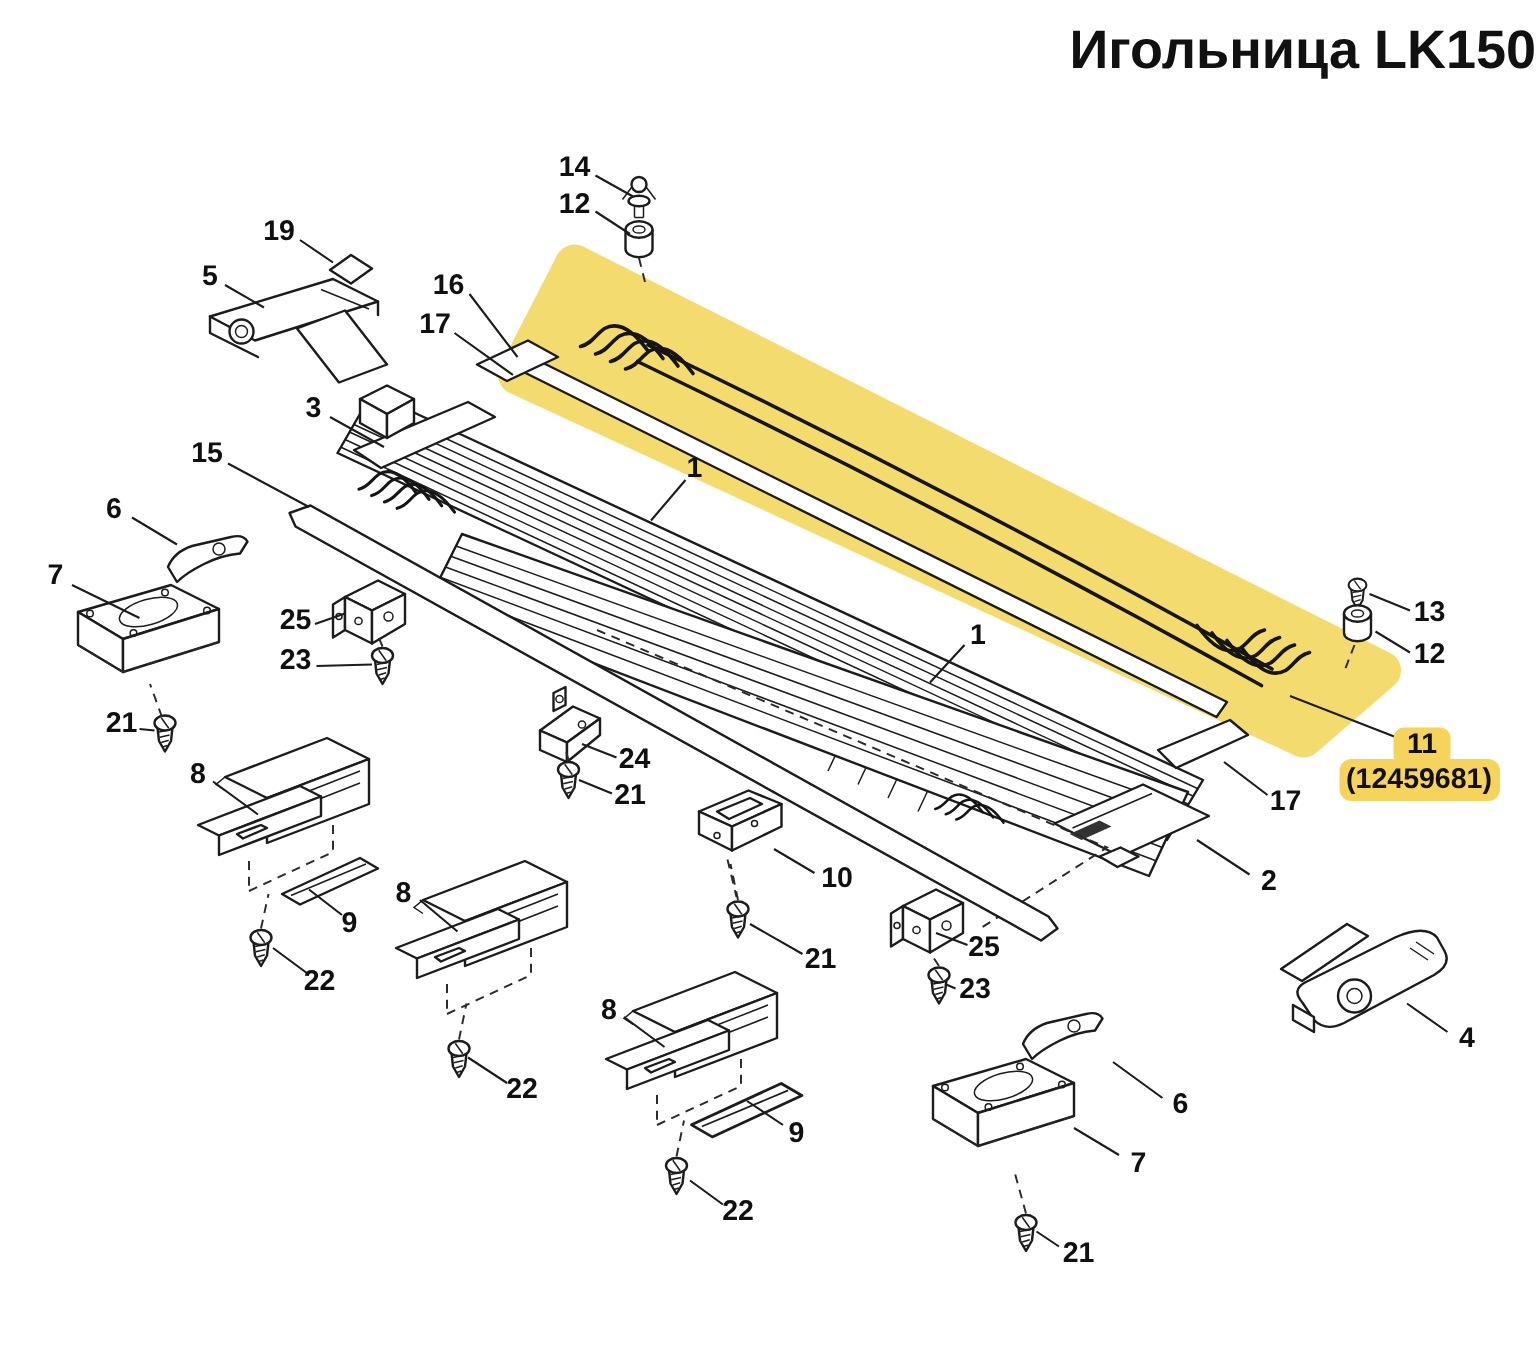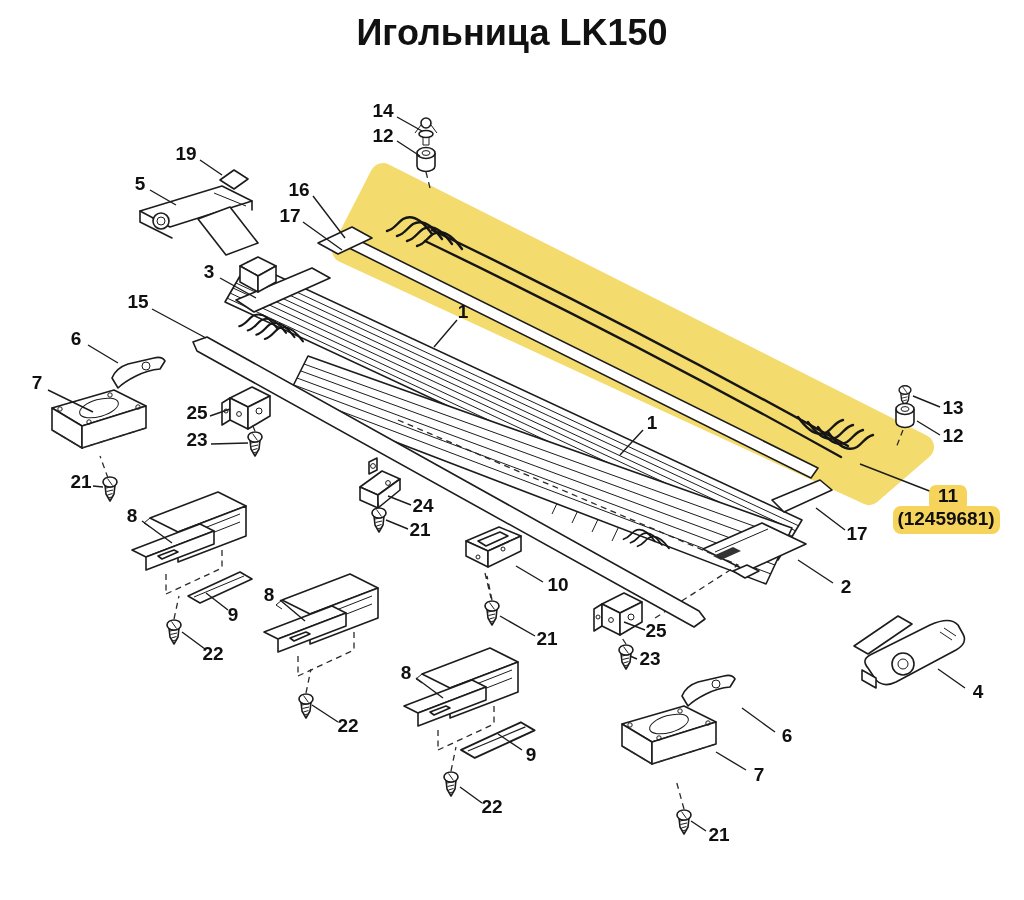--- a/index.html
+++ b/index.html
@@ -1,18 +1,18 @@
 <!DOCTYPE html>
 <html style="--band: #f3db6e; --tag: #f6d45c;"><head>
 <meta charset="utf-8">
 <style>
   html,body{margin:0;padding:0;background:#ffffff;}
   .page{position:relative;width:1024px;height:900px;background:#fff;overflow:hidden;
         font-family:"Liberation Sans",sans-serif;}
-  .title{position:absolute;top:12px;left:0;width:100%;text-align:center;
+  .title{position:absolute;top:12px;left:0;width:100%;text-align:right;
          font-size:36px;font-weight:bold;color:#111;letter-spacing:0px;}
   svg{position:absolute;left:0;top:0;}
   .ln{stroke:#1c1c1c;stroke-width:1.6;fill:none;stroke-linecap:round;stroke-linejoin:round;}
   .fw{stroke:#1c1c1c;stroke-width:1.6;fill:#ffffff;stroke-linejoin:round;}
   .thin{stroke:#1c1c1c;stroke-width:1;fill:none;}
   .wire{stroke:#151515;stroke-width:2.4;fill:none;stroke-linecap:round;}
   .dash{stroke:#2a2a2a;stroke-width:1.3;fill:none;stroke-dasharray:6 4.5;}
   .leader{stroke:#1c1c1c;stroke-width:1.4;fill:none;}
   .band{fill:var(--band,#f3db6e);stroke:var(--band,#f3db6e);}
   .tag{fill:var(--tag,#f6d75c);}

